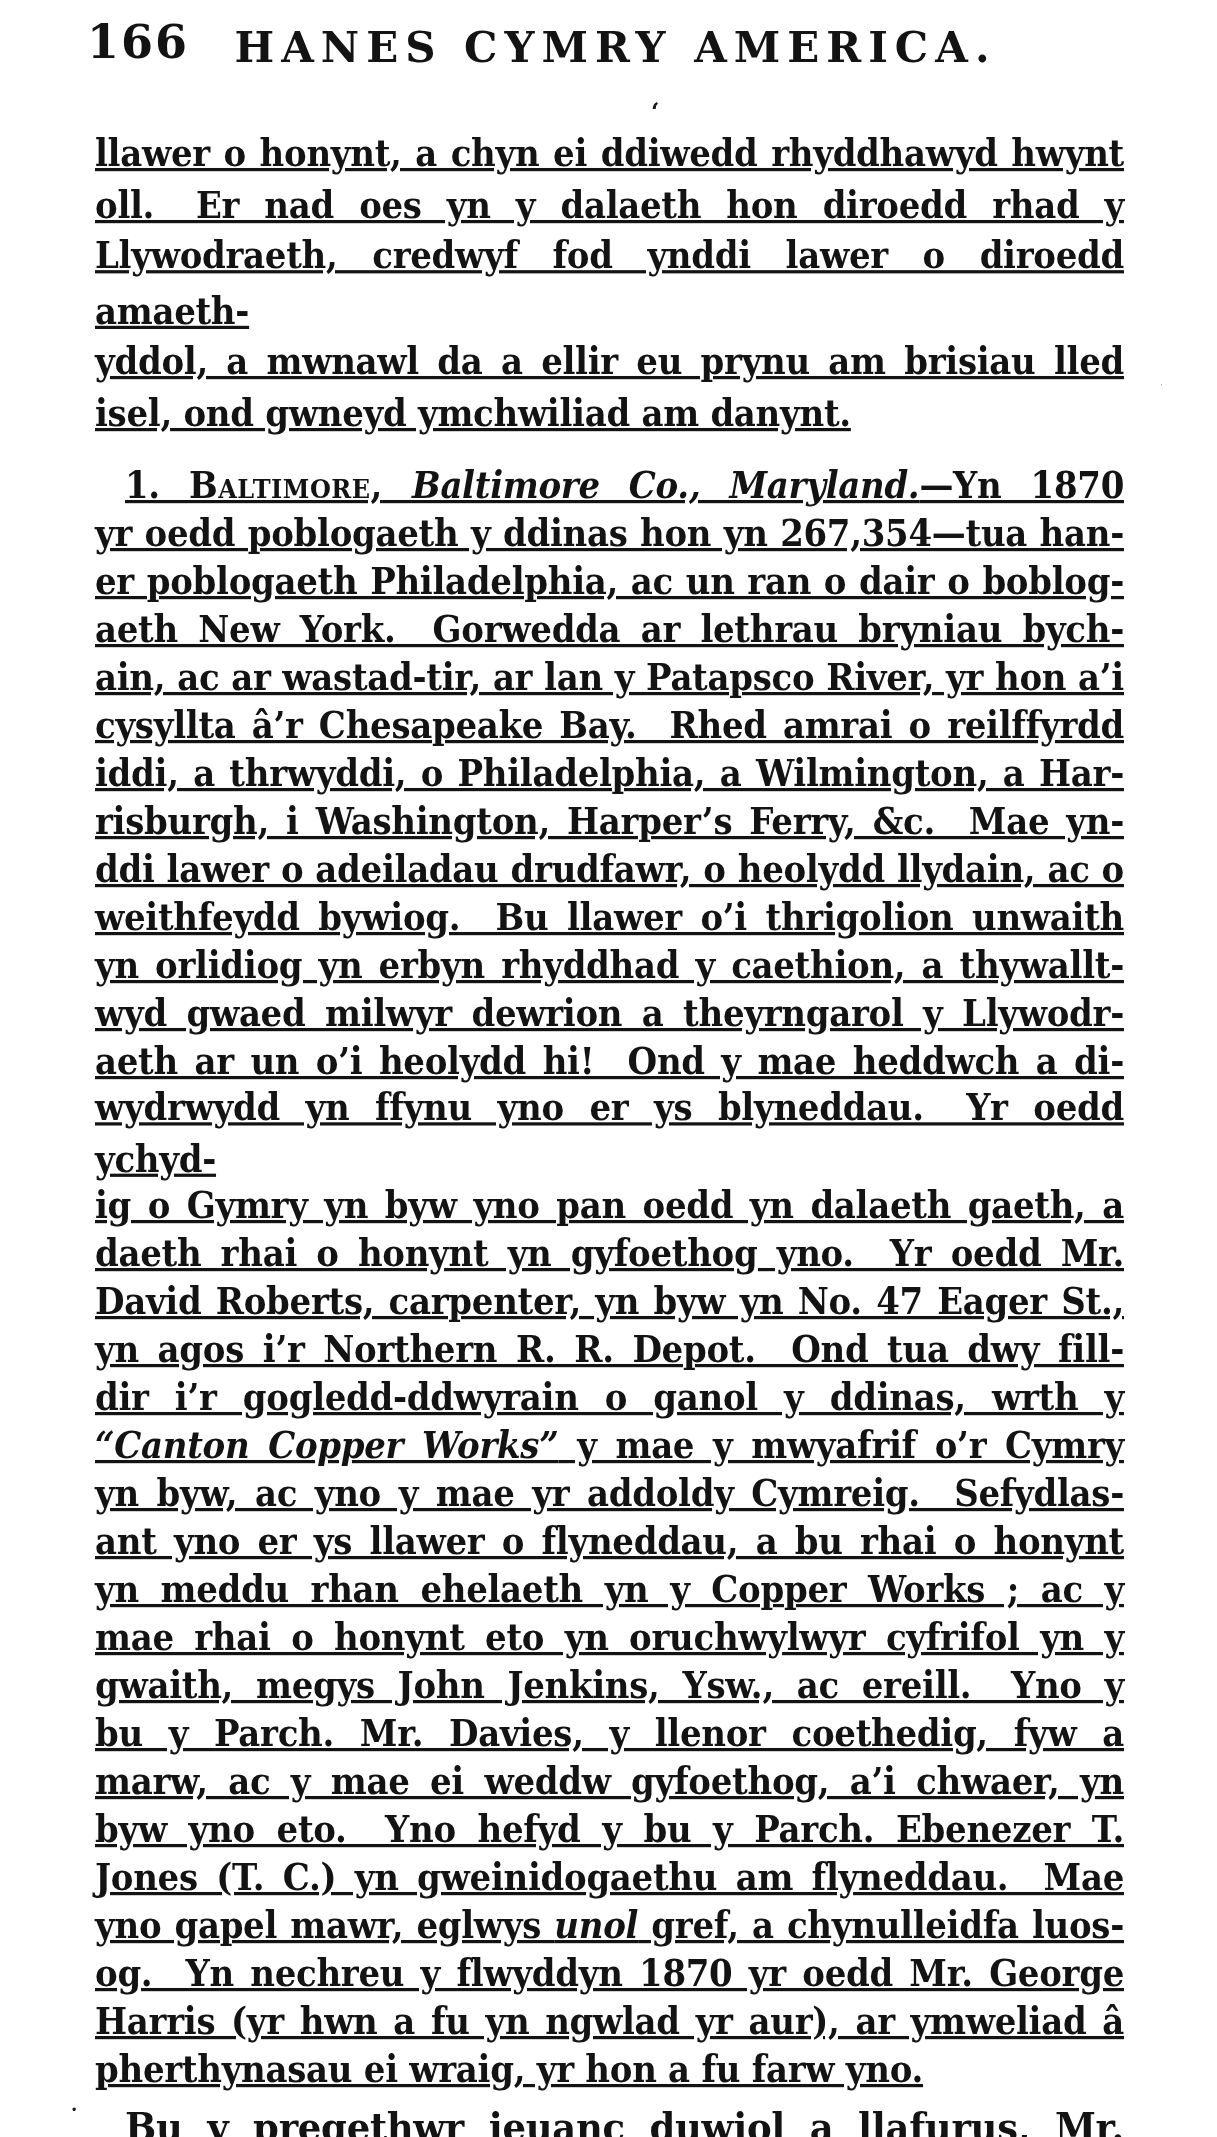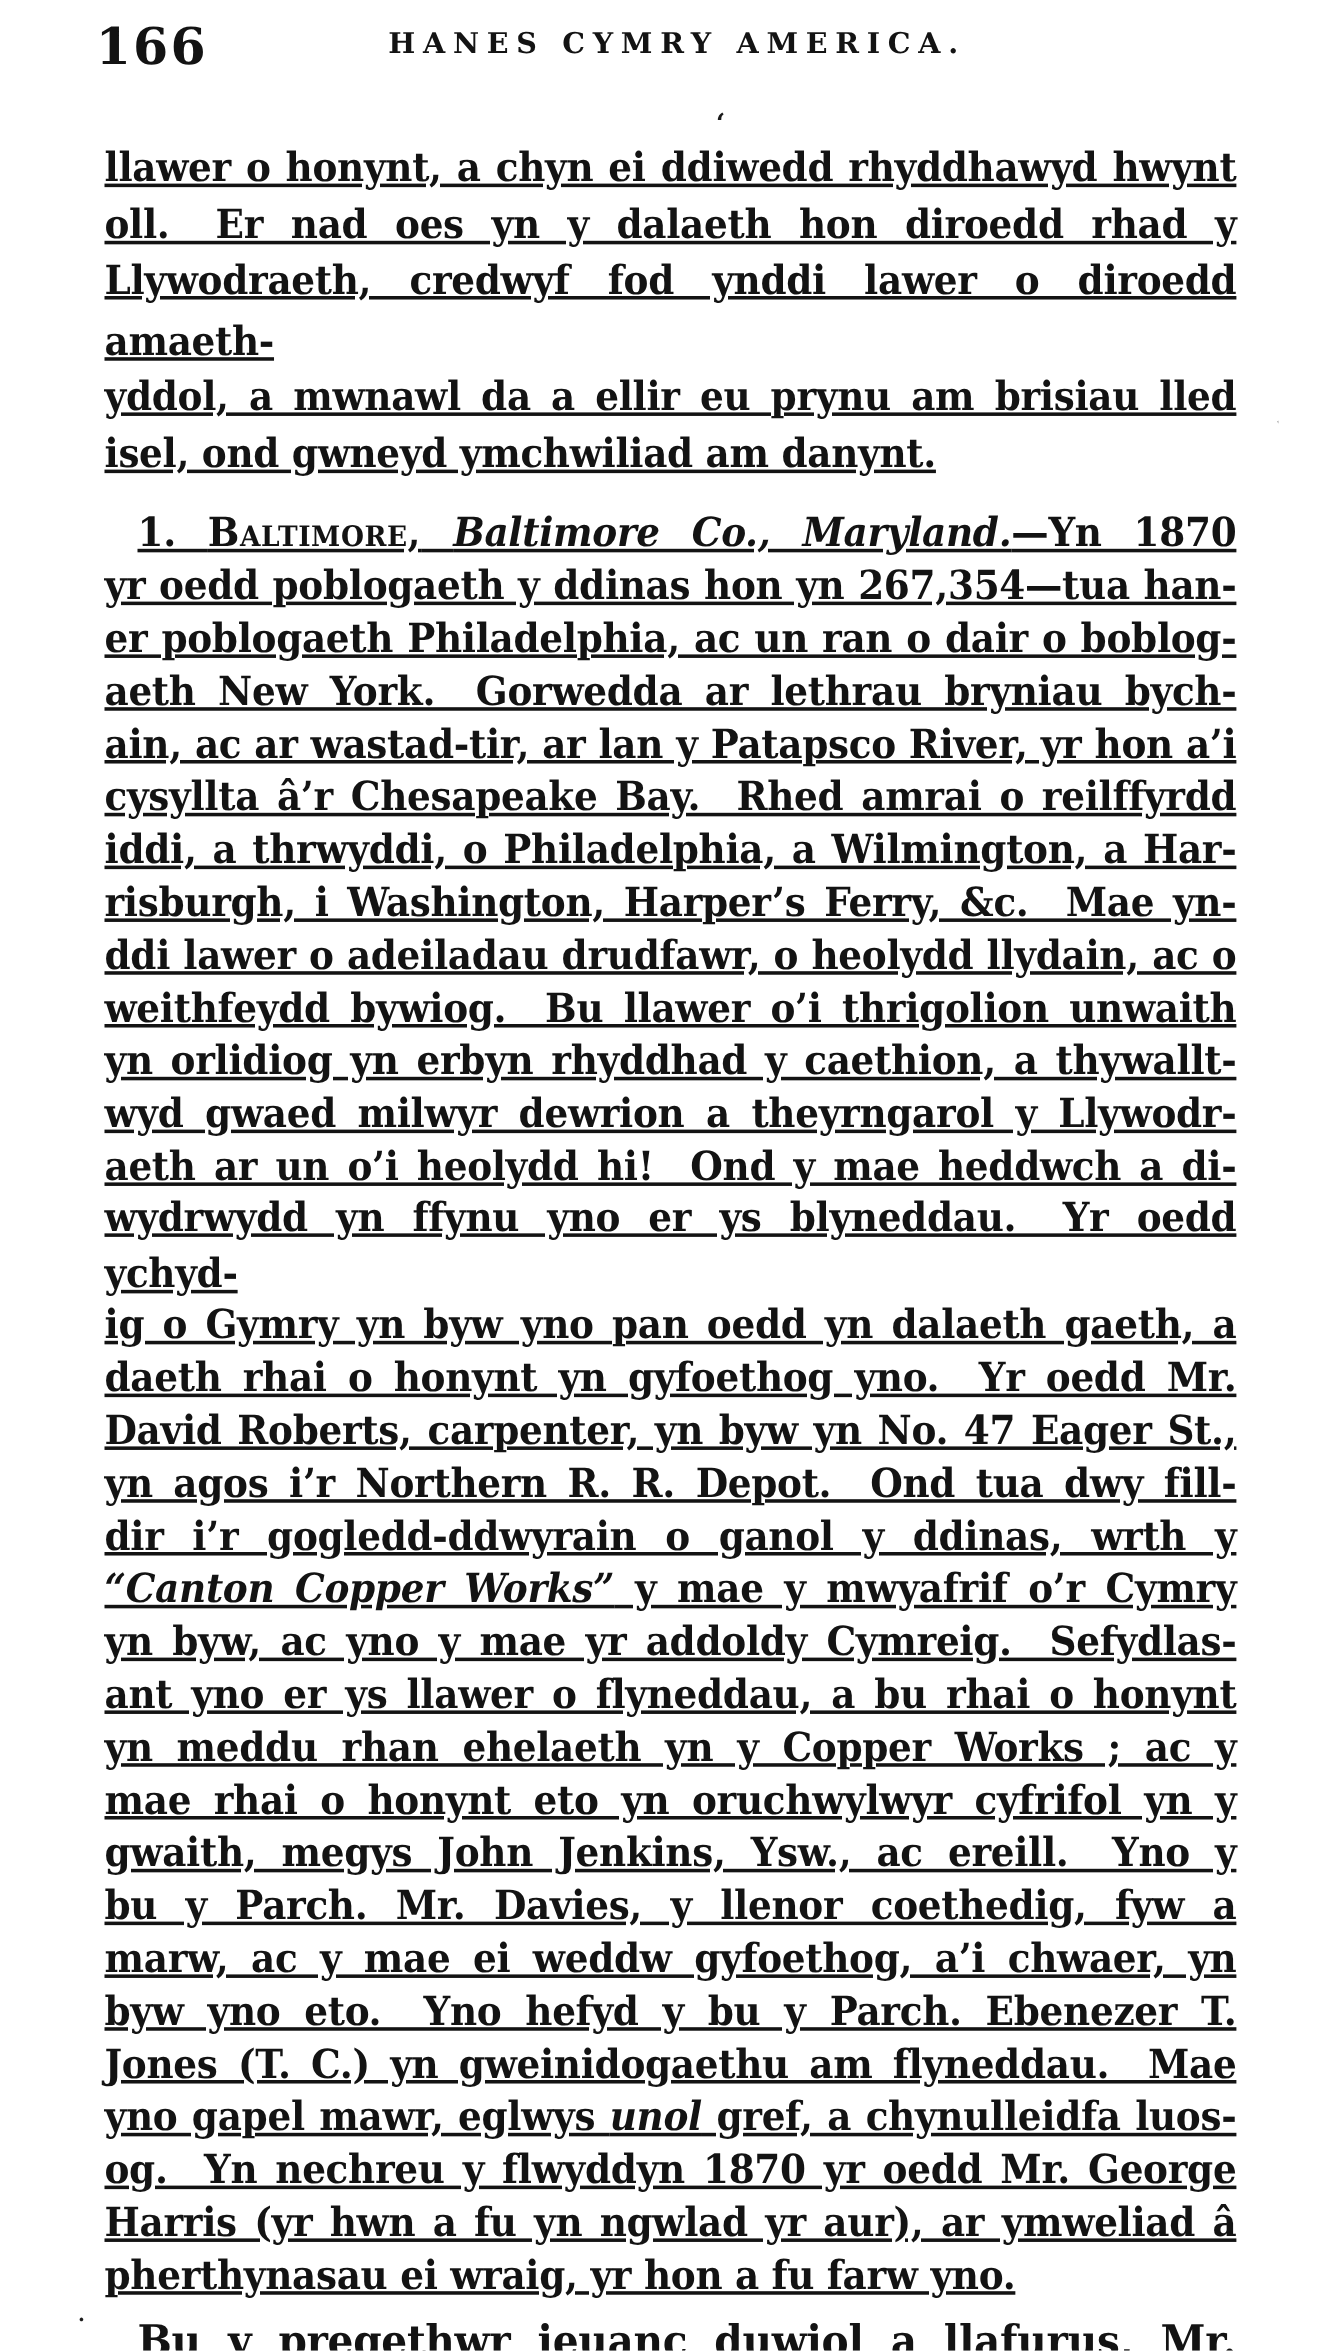--- a/index.html
+++ b/index.html
@@ -19,21 +19,21 @@
   }
 
   .header-row { position: relative; height: 60px; margin-bottom: 50px; }
   .page-number {
     position: absolute; left: -8px; top: 2px;
     font-size: 46px; line-height: 1; letter-spacing: 2px;
   }
   .header-title {
     position: absolute; left: 0; right: 12px; top: 10px;
     text-align: center;
-    font-size: 26px; line-height: 1;
+    font-size: 42px; line-height: 1;
     letter-spacing: 7px;
     transform: translateX(12px);
     white-space: nowrap;
   }
 
   .page-body { font-size: 34px; letter-spacing: -0.3px; text-decoration: underline; }
 
   .paragraph { margin: 0 0 22px 0; }
   .paragraph.p-first { line-height: 52px; }
   .paragraph.p-main  { line-height: 48px; }

